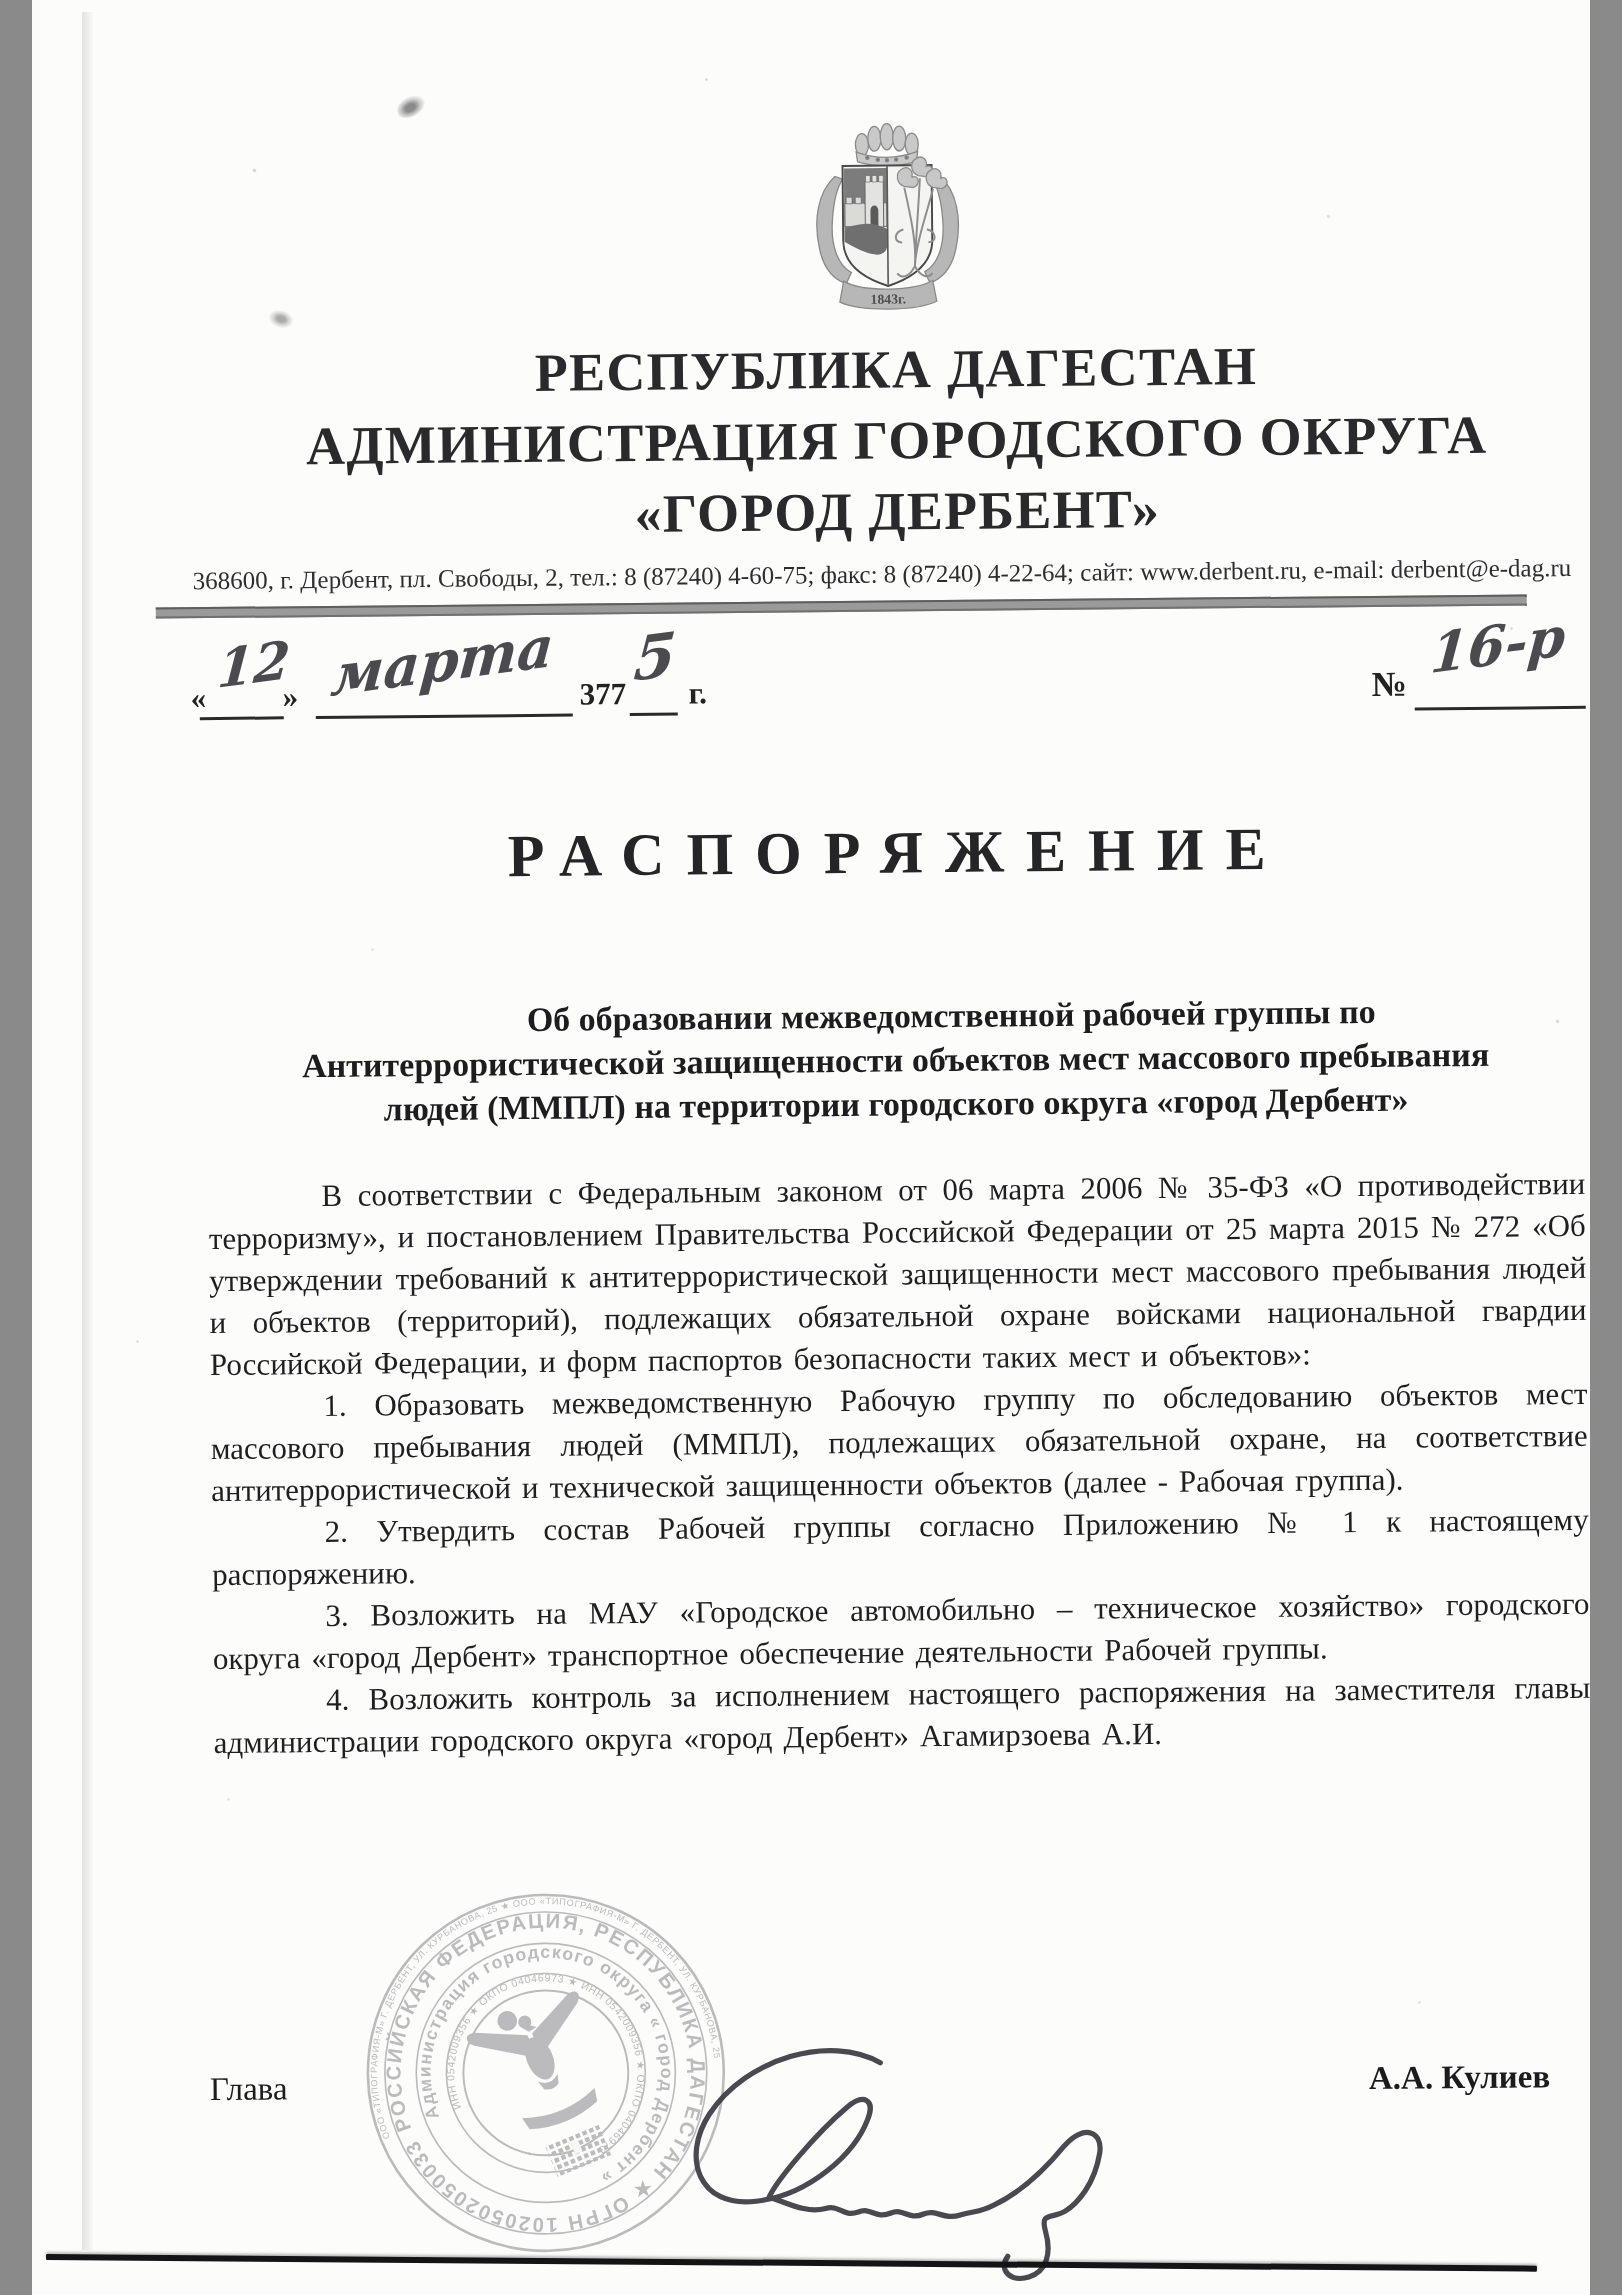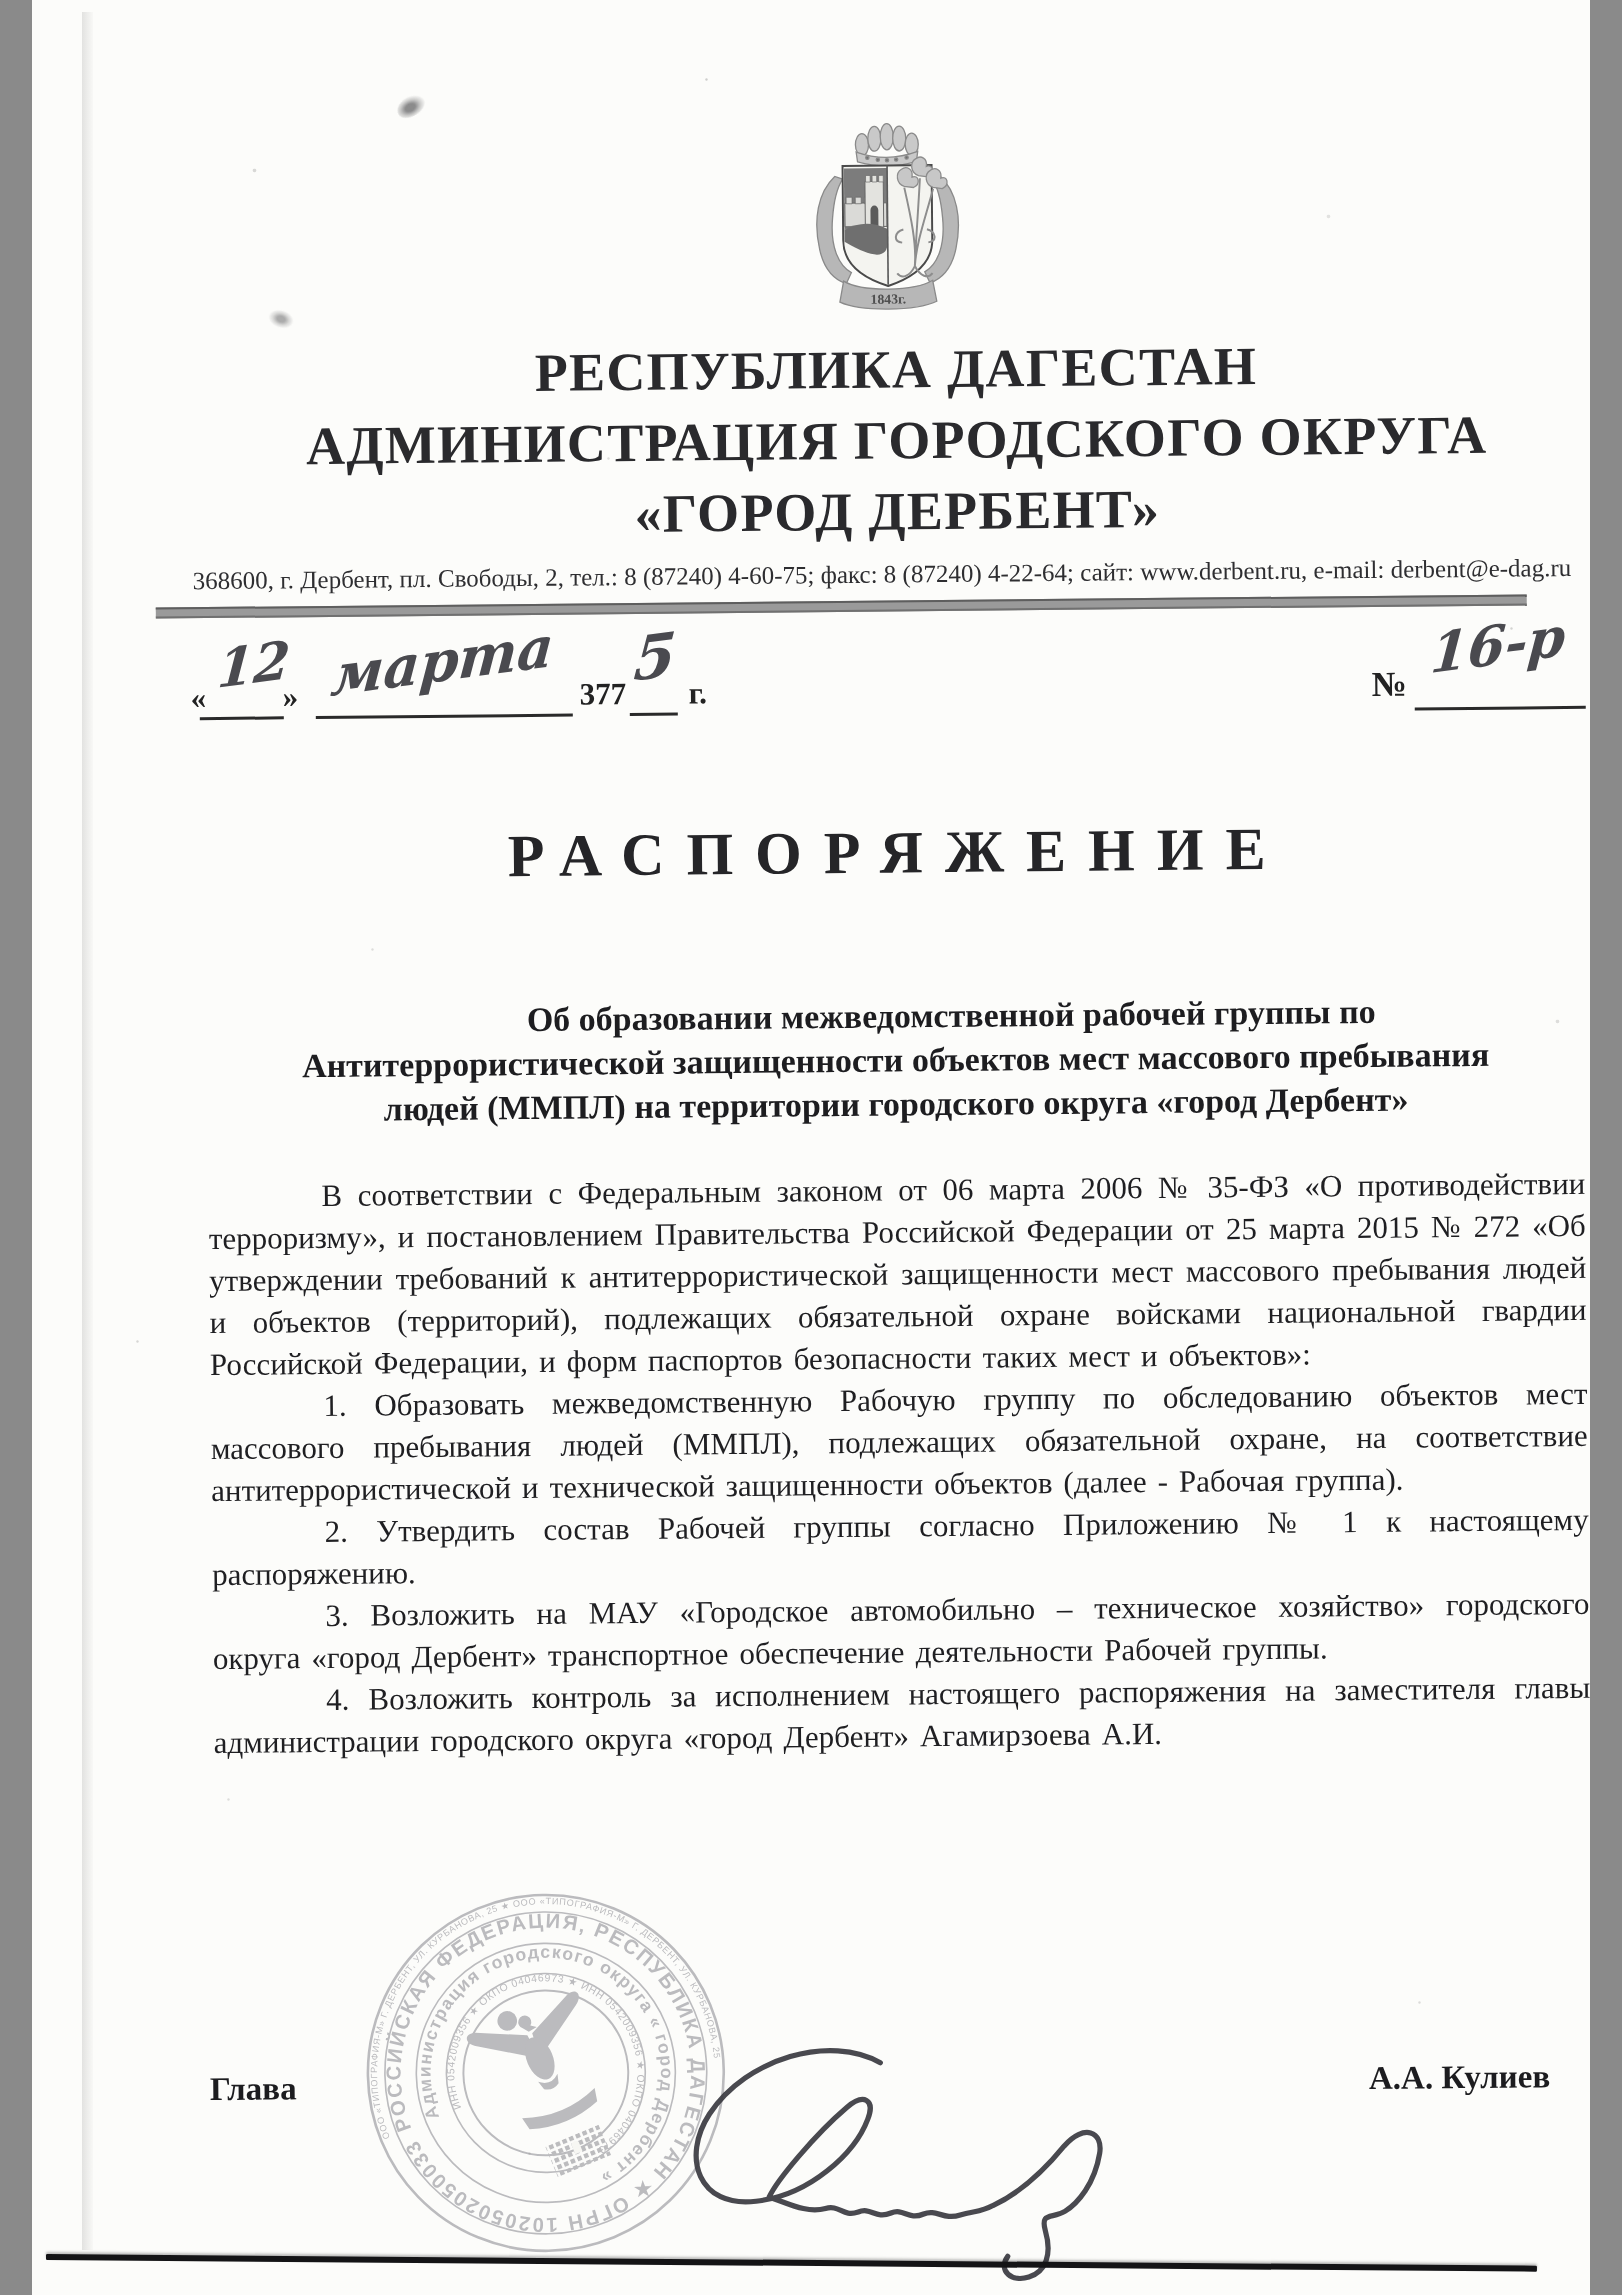--- a/index.html
+++ b/index.html
@@ -46,21 +46,21 @@
     font-weight:bold;font-size:60px;letter-spacing:22px;color:#252528;}
   .subject{left:157px;top:995px;width:1413px;text-align:center;
     font-weight:bold;font-size:34px;line-height:44px;color:#1d1d20;}
   .subject .l1{transform:translateX(56px);}
   
   .body-text{left:175px;top:1170px;width:1377px;font-size:31px;line-height:42px;}
   .body-text p{margin:0;text-indent:113px;text-align:justify;word-spacing:3.3px;}
   
   .stamp{left:313px;top:1879px;width:382px;height:382px;opacity:.62;}
   .signature{left:628px;top:1996px;width:497px;height:308px;}
-  .sign-title{left:168px;top:2065px;font-weight:bold;font-size:33px;color:#1c1c1f;}
+  .sign-title{left:168px;top:2065px;font-weight:normal;font-size:33px;color:#1c1c1f;}
   .sign-name{left:1327px;top:2065px;font-weight:bold;font-size:33px;color:#1c1c1f;}
 </style>
 </head>
 <body>
 
 <div class="page">
 
   <div class="abs edge-left"></div>
   <div class="abs specks"></div>
   <div class="abs smudge smudge-1"></div>

